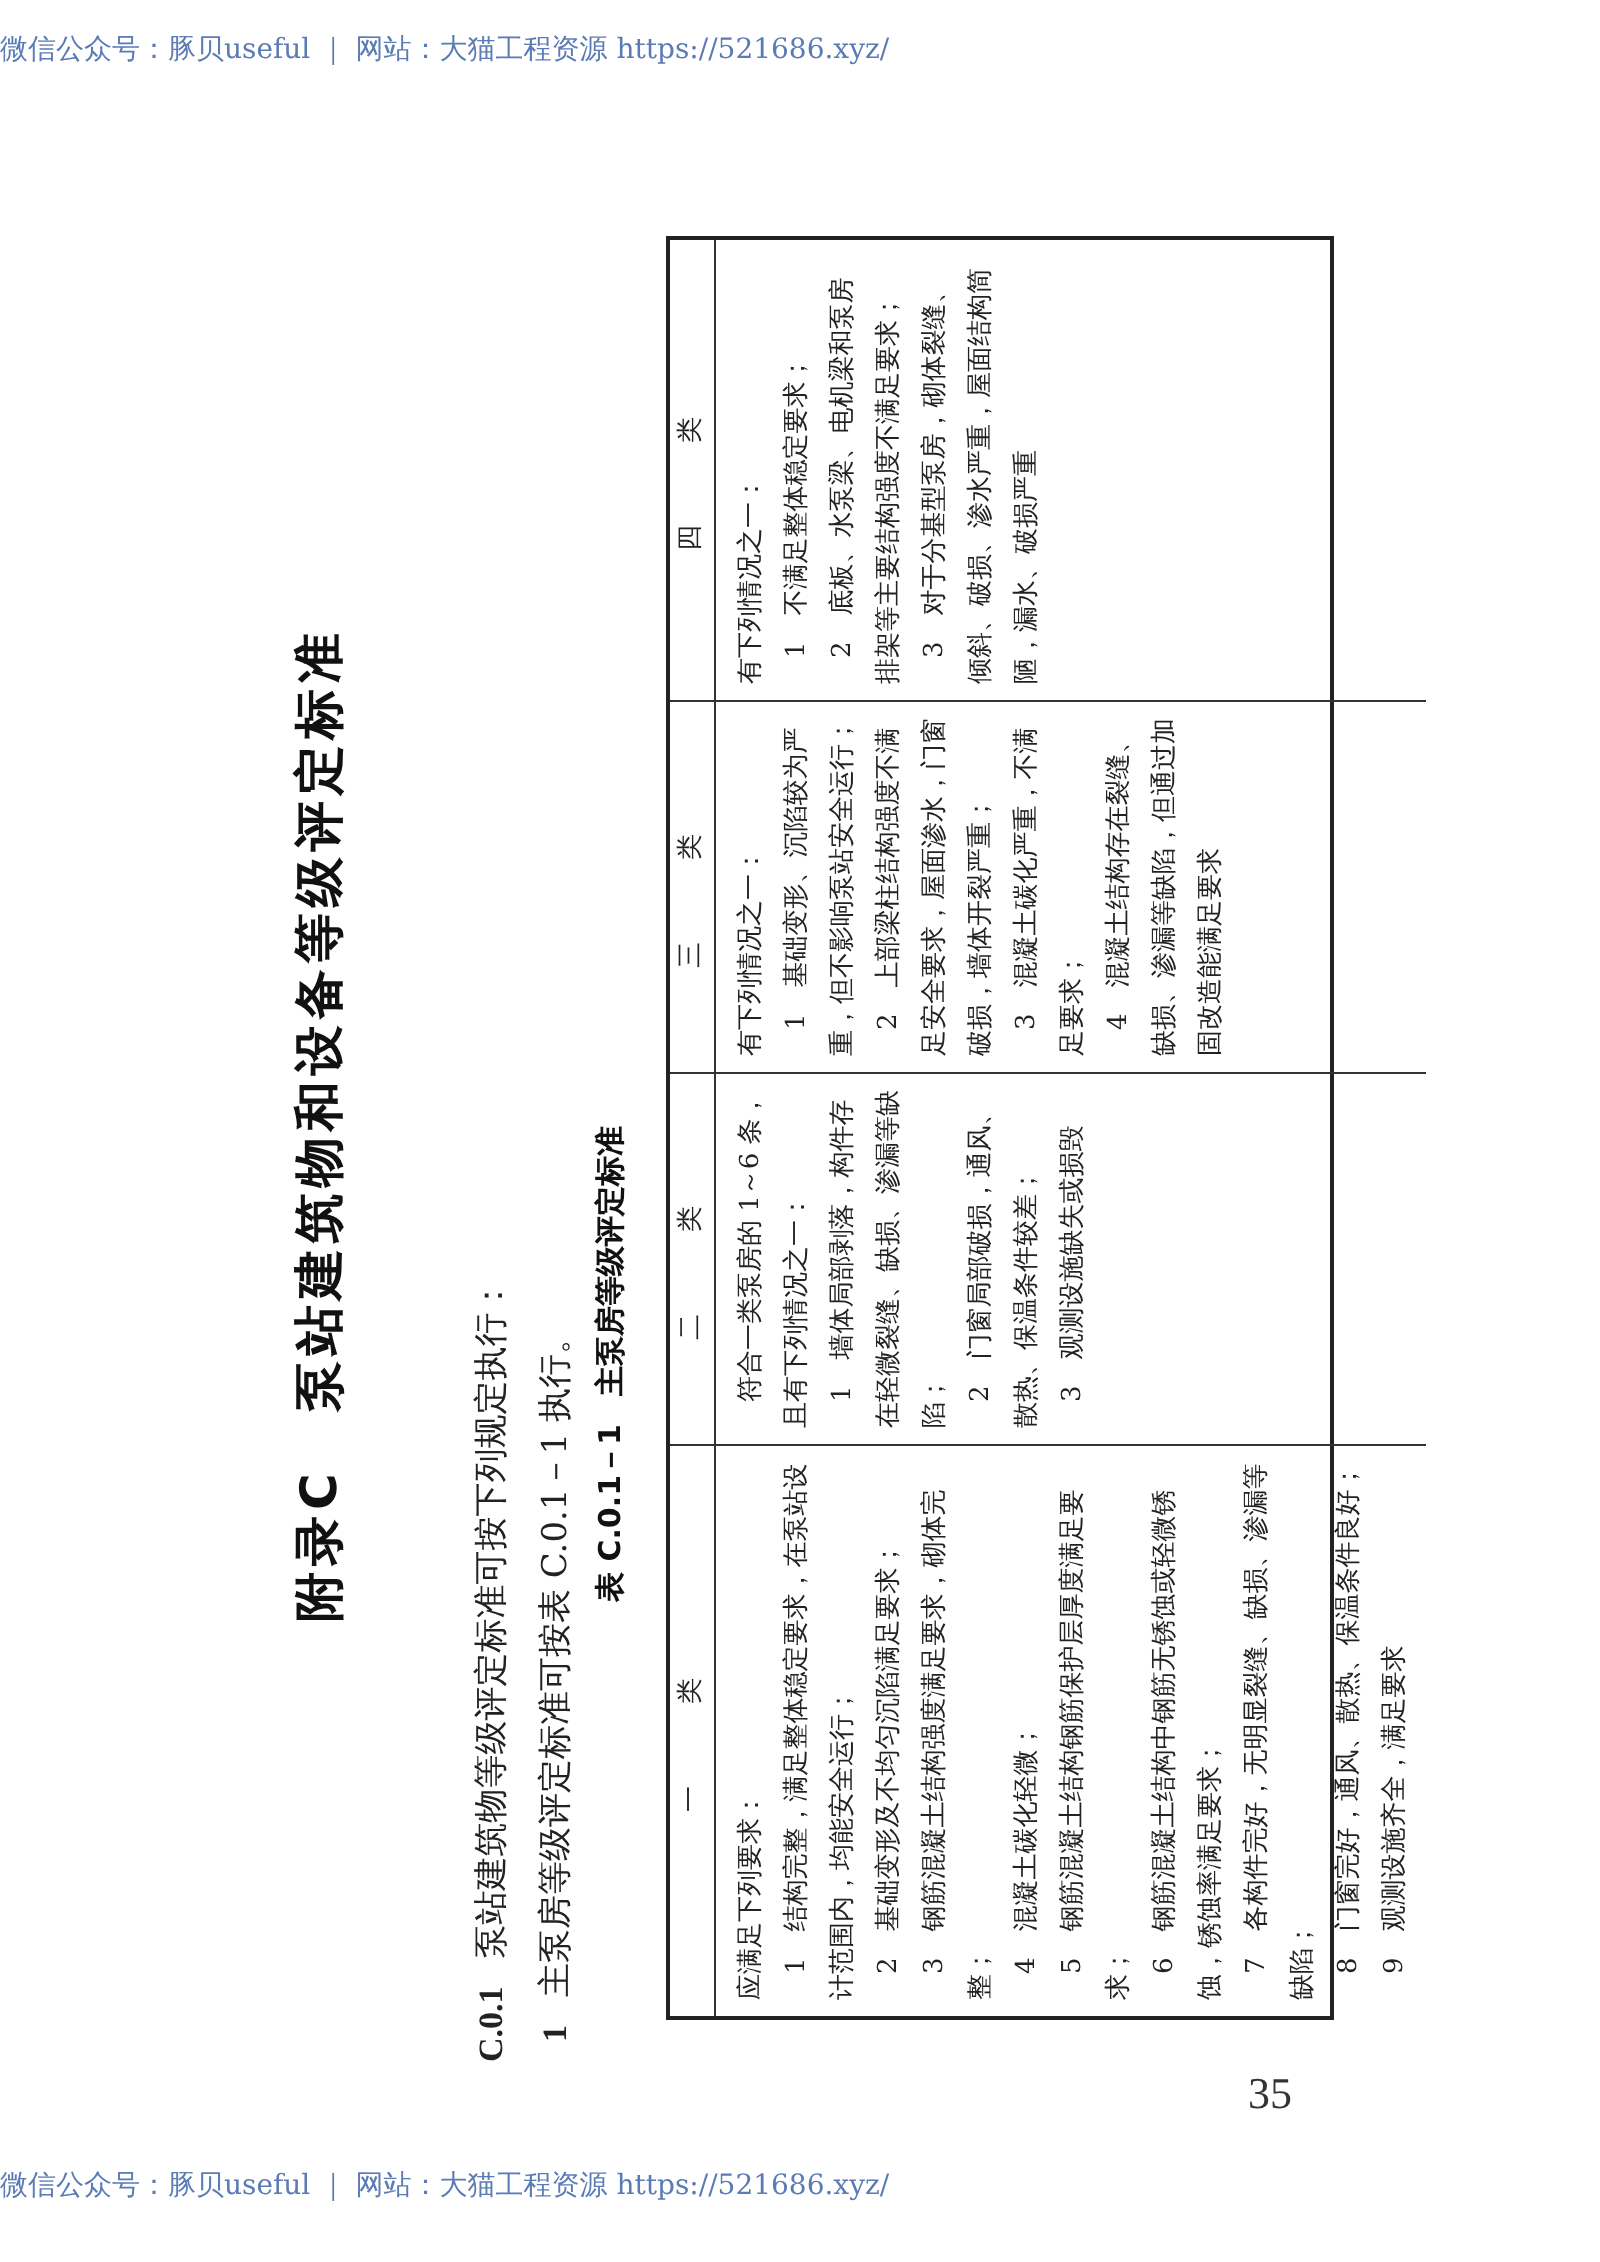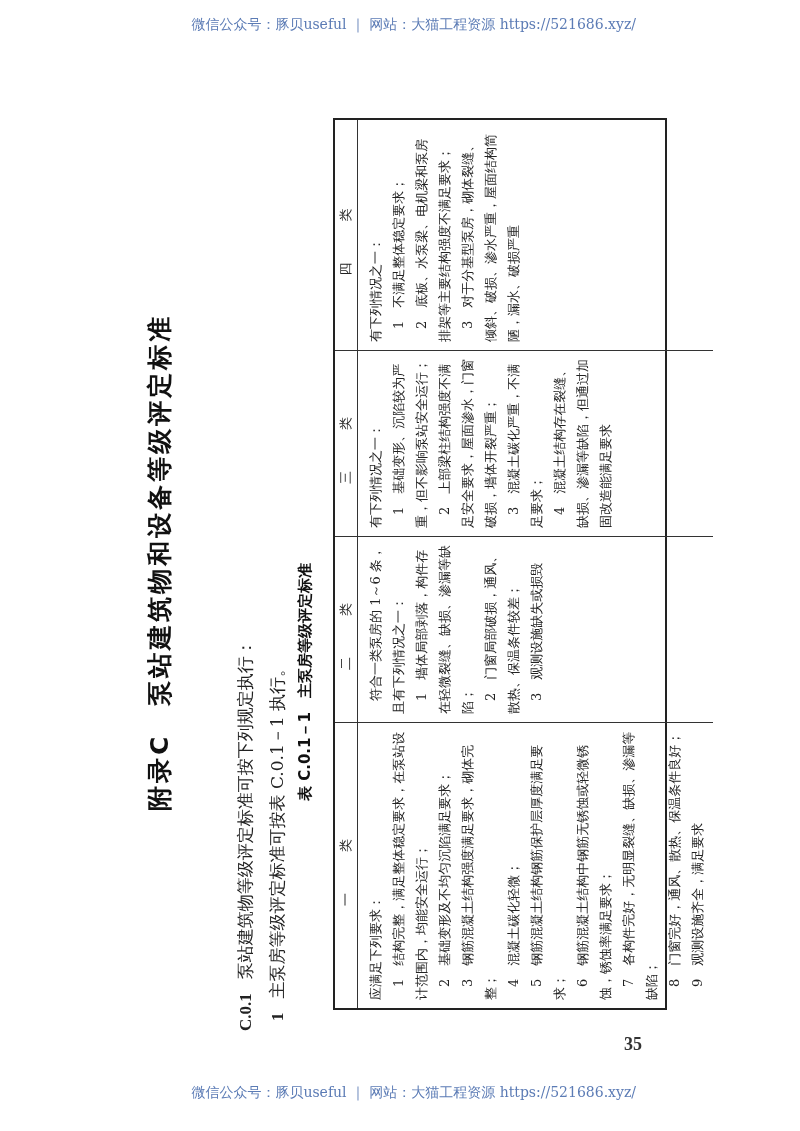--- a/index.html
+++ b/index.html
@@ -1,23 +1,23 @@
 <!DOCTYPE html>
 <html><head>
 <meta charset="utf-8">
 <style>
   html, body { margin:0; padding:0; background:#ffffff; }
   body { width:800px; height:1131px; position:relative; overflow:hidden;
          font-family:"DejaVu Serif","Liberation Serif",serif; color:#222; }
-  .watermark { position:absolute; left:0; width:636px; text-align:right;
+  .watermark { position:absolute; left:0; width:636px; text-align:left;
                font-size:14px; color:#5b7bb5; font-family:"DejaVu Serif","Liberation Serif",serif; }
   .watermark.top { top:16px; }
   .watermark.bottom { top:1084px; }
-  .page-number { position:absolute; left:624px; top:1034px; font-size:18px; color:#333;
-                 font-family:"Liberation Serif",serif;font-weight:bold; }
+  .page-number { position:absolute; left:624px; top:1034px; font-size:22px; color:#333;
+                 font-family:"Liberation Serif",serif; }
 
   
   .rot { position:absolute; left:0; top:1131px; width:1131px; height:800px;
          transform-origin:0 0; transform:rotate(-90deg); }
   
 
   .appendix-title { position:absolute; left:320px; top:143px; font-size:25px; font-weight:bold;
                     letter-spacing:3px; font-family:"DejaVu Sans","Liberation Sans",sans-serif; color:#111; white-space:nowrap; }
   .clause { position:absolute; font-size:17px; white-space:nowrap; color:#222; }
   .clause .num { font-weight:bold; margin-right:14px; font-family:"Liberation Serif",serif; }

